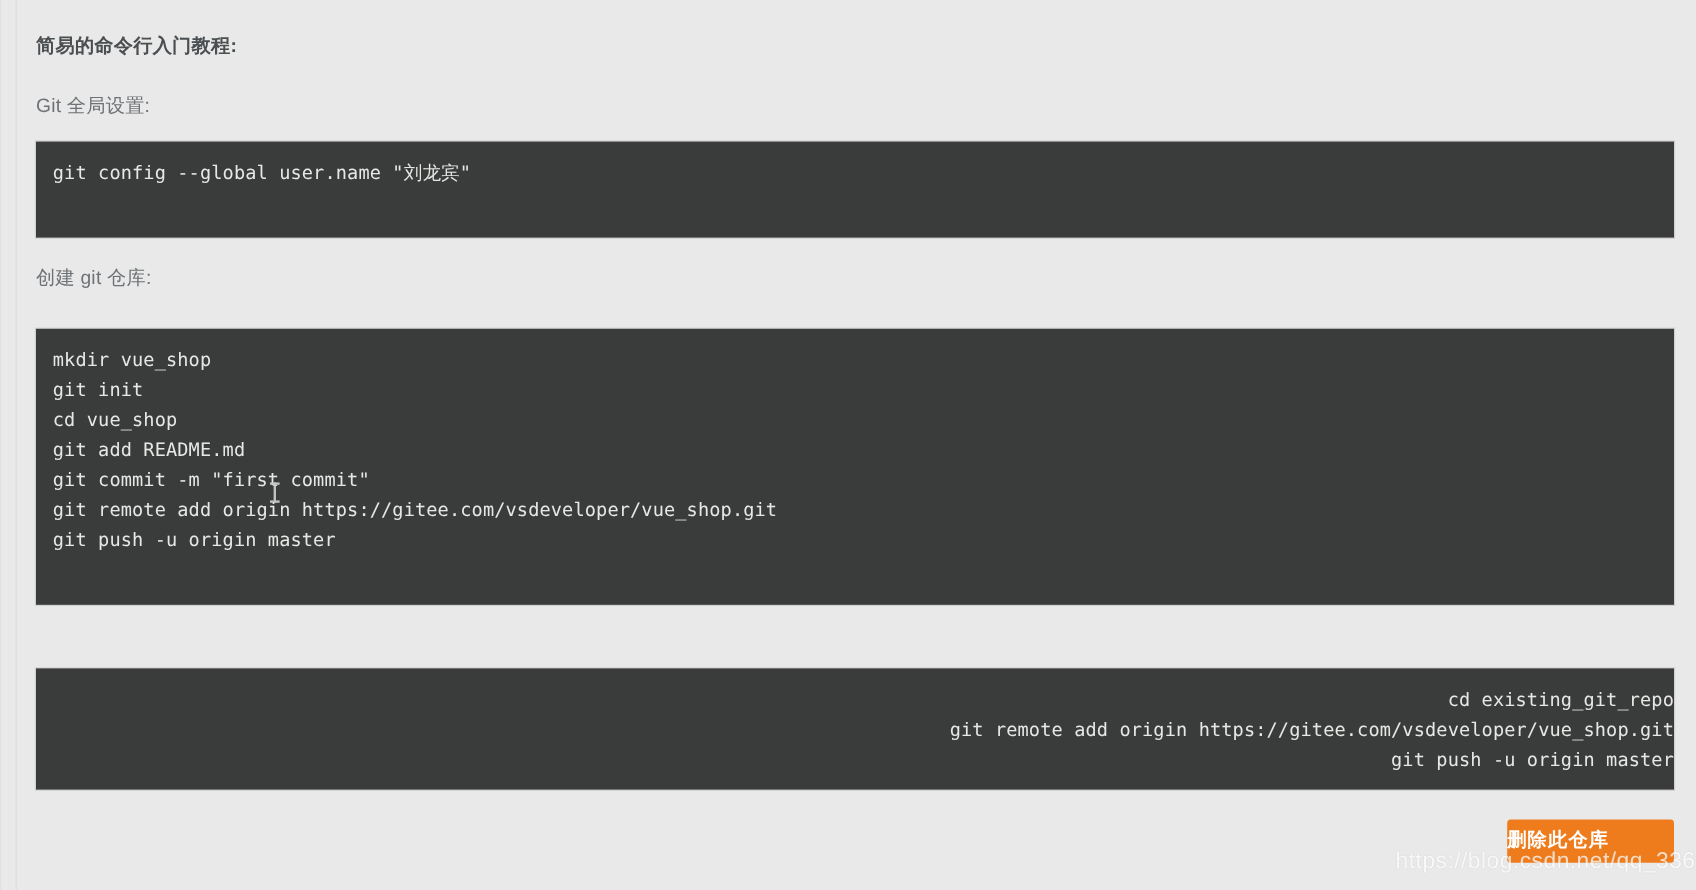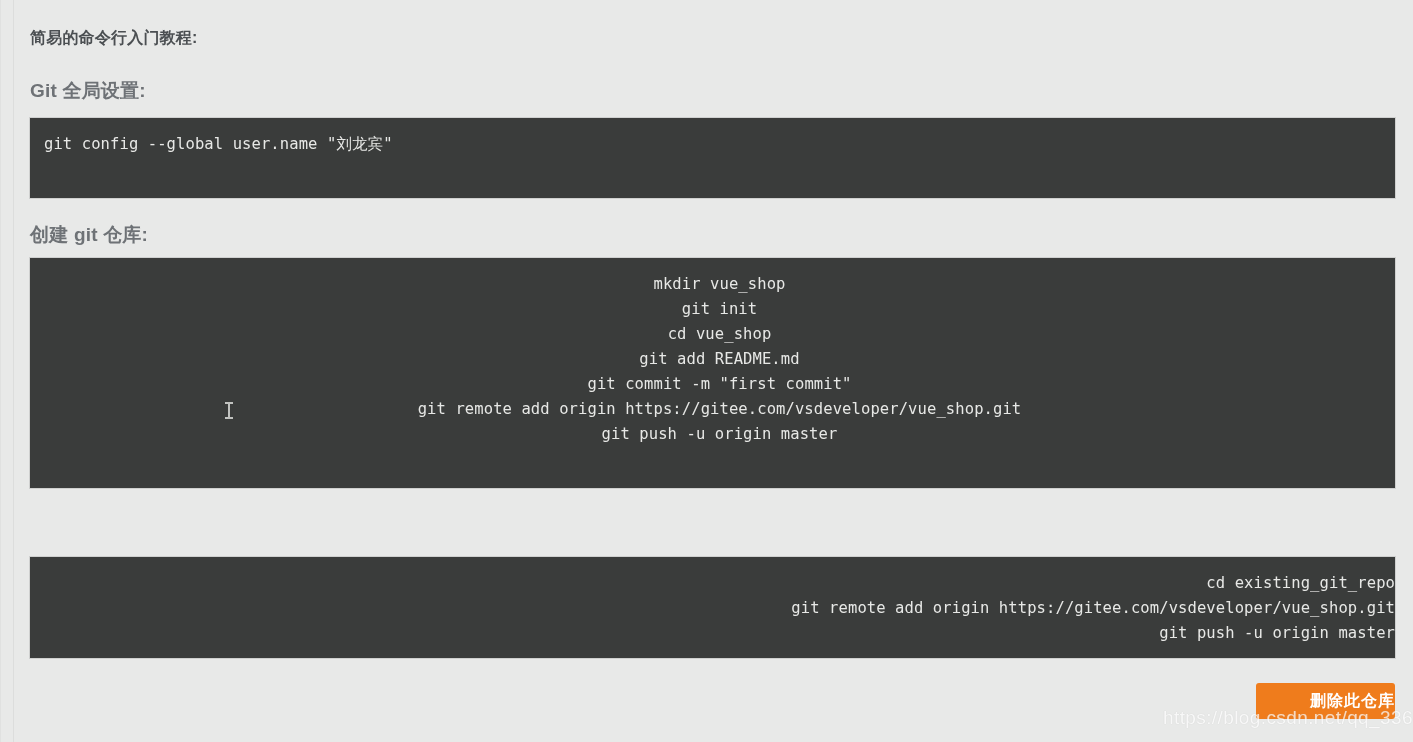--- a/index.html
+++ b/index.html
@@ -49,40 +49,40 @@
     top: 28px;
     font-size: 16px;
     font-weight: bold;
     color: #4b4f52;
     letter-spacing: 0.2px;
   }
 
   .section-label {
     position: absolute;
     left: 30px;
-    font-size: 19px;
-    font-weight: bold;
+    font-size: 16px;
+    font-weight: normal;
     color: #6e7276;
     letter-spacing: 0.2px;
   }
   .section-label.s1 { top: 78px; }
   .section-label.s2 { top: 222px; }
   .section-label.s3 { top: 517px; margin-top: 40px; }
 
   .code-block {
     position: absolute;
     left: 30px;
     width: 1365px;
     background: #3a3c3b;
     box-sizing: border-box;
     padding: 14px 0 14px 14px;
     box-shadow: 0 0 0 1px #cfd0cf;
   }
   .code-block.b1 { top: 118px; height: 80px; }
-  .code-block.b2 { top: 258px; height: 230px; text-align: center; }
+  .code-block.b2 { top: 274px; height: 230px; }
   .code-block.b3 { top: 557px; height: 101px; text-align: right; }
 
   .code-line {
     font-family: "DejaVu Sans Mono", "Liberation Mono", monospace;
     font-size: 15.5px;
     line-height: 25px;
     color: #e7e8e6;
     white-space: pre;
     letter-spacing: 0.1px;
   }
@@ -119,21 +119,21 @@
     border: none;
     border-radius: 3px;
     color: #ffffff;
     font-family: "Liberation Sans", "DejaVu Sans", sans-serif;
     font-size: 16px;
     font-weight: bold;
     letter-spacing: 1px;
     cursor: pointer;
     padding: 0;
     line-height: 36px;
-    text-align: right;
+    text-align: left;
   }
 
   .watermark {
     position: absolute;
     left: 1163px;
     top: 707px;
     font-family: "Liberation Sans", "DejaVu Sans", sans-serif;
     font-size: 19px;
     color: #ffffff;
     opacity: 0.72;

